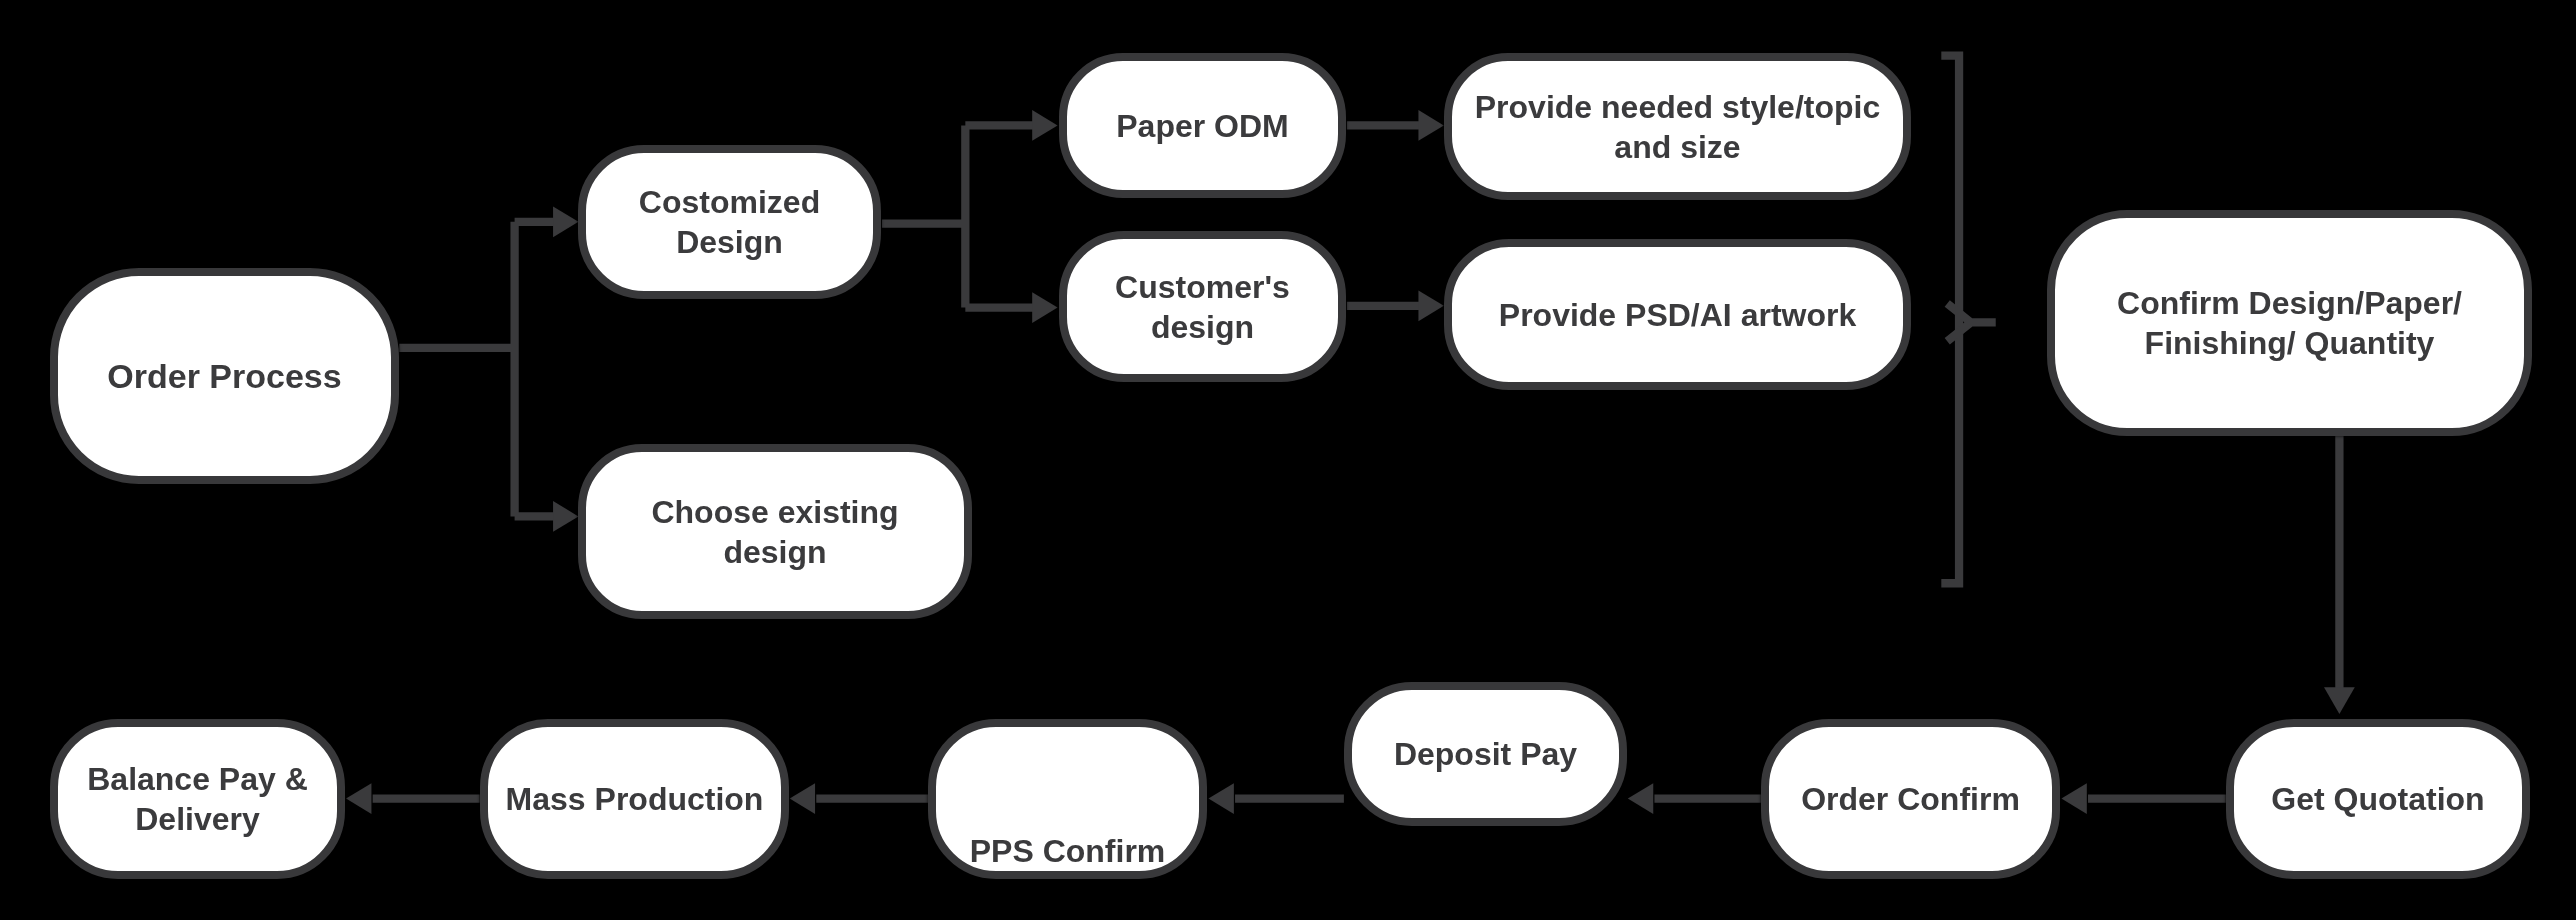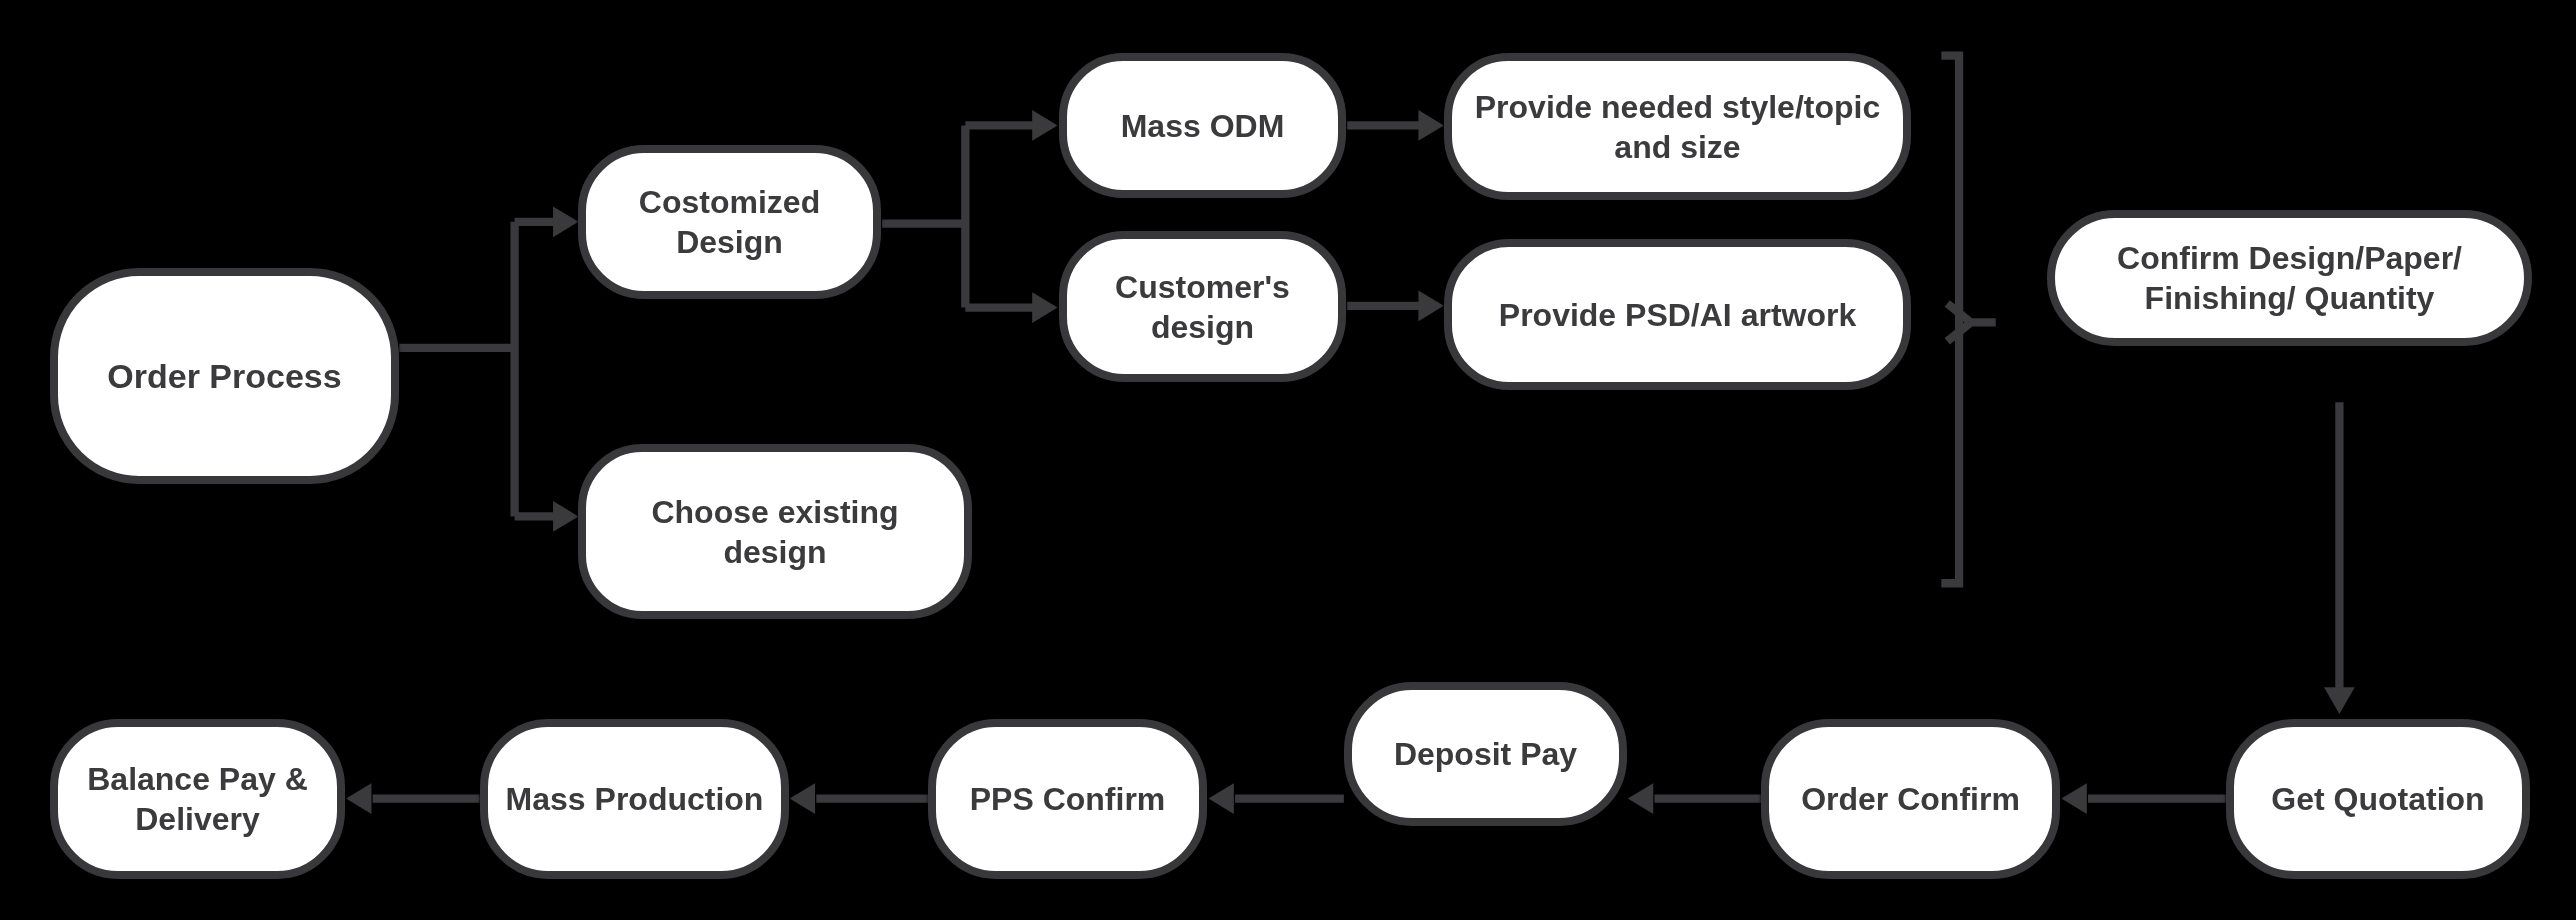--- a/index.html
+++ b/index.html
@@ -38,25 +38,25 @@
     white-space:pre-line;
     box-shadow:0 0 3.5px rgba(0,0,0,.9);
   }
   .n-order-process   {left:50px;   top:240px;  width:349px; height:216px; border-radius:89px; font-size:34px;margin-top:28px;}
   .n-customized      {left:578px;  top:145px;  width:303px; height:154px; border-radius:66px;}
   .n-choose-existing {left:578px;  top:444px;  width:394px; height:175px; border-radius:64px;}
   .n-need-odm        {left:1059px; top:53px;   width:287px; height:145px; border-radius:64px;}
   .n-provide-style   {left:1444px; top:53px;   width:467px; height:147px; border-radius:64px;}
   .n-customers       {left:1059px; top:231px;  width:287px; height:151px; border-radius:65px;}
   .n-provide-psd     {left:1444px; top:231px;  width:467px; height:151px; border-radius:65px;margin-top:8px;}
-  .n-confirm         {left:2047px; top:210px;  width:485px; height:136px; border-radius:80px;text-align:center;}
+  .n-confirm         {left:2047px; top:210px;  width:485px; height:226px; border-radius:80px;text-align:center;}
   .n-get-quotation   {left:2226px; top:719px; width:304px; height:160px; border-radius:68px;justify-content:center;}
   .n-order-confirm   {left:1761px; top:719px; width:299px; height:160px; border-radius:68px;}
   .n-deposit-pay     {left:1344px; top:682px; width:283px; height:144px; border-radius:68px;}
-  .n-pps-confirm     {left:928px; top:719px; width:279px; height:160px; border-radius:68px;}
+  .n-pps-confirm     {left:928px; top:719px; width:279px; height:160px; border-radius:68px;align-items:flex-end;}
   .n-mass-production {left:480px;  top:719px; width:309px; height:160px; border-radius:68px;}
   .n-balance-pay     {left:50px;   top:719px; width:295px; height:160px; border-radius:68px;}
 </style>
 </head>
 <body>
 
 <div class="canvas">
 
   <svg class="connectors" viewBox="0 0 4355 1557" xmlns="http://www.w3.org/2000/svg">
     <g stroke="#3a3a3c" stroke-width="14" fill="none">
@@ -104,21 +104,21 @@
     <span class="node-label">Costomized
 Design</span>
   </div>
 
   <div class="node n-choose-existing">
     <span class="node-label">Choose existing
 design</span>
   </div>
 
   <div class="node n-need-odm">
-    <span class="node-label">Mass ODM</span>
+    <span class="node-label">Paper ODM</span>
   </div>
 
   <div class="node n-provide-style">
     <span class="node-label">Provide needed style/topic
 and size</span>
   </div>
 
   <div class="node n-customers">
     <span class="node-label">Customer's
 design</span>

